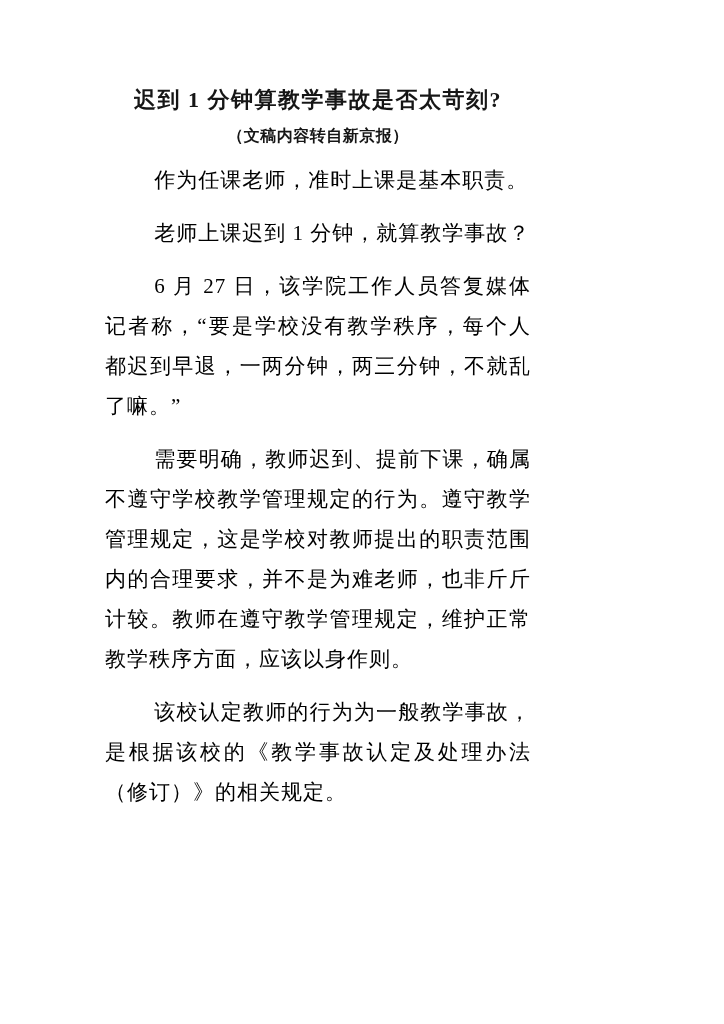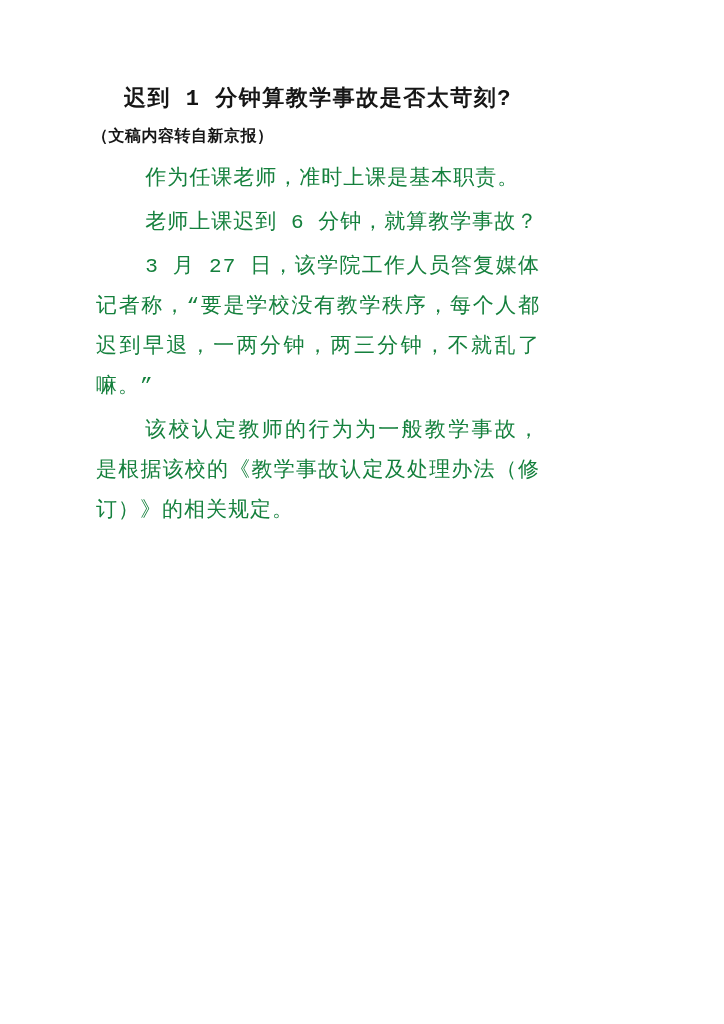--- a/index.html
+++ b/index.html
@@ -12,59 +12,60 @@
     background: #ffffff;
     overflow: hidden;
   }
   .doc-page {
     box-sizing: border-box;
     width: 648px;
     height: 1024px;
     background: #ffffff;
     padding: 84px 104px 0 92px;
     color: #1e1e1e;
-    font-family: Liberation Mono, monospace;
+    font-family: Liberation Serif, serif;
   }
   .doc-title {
     margin: 0;
     font-size: 22px;
     font-weight: bold;
     text-align: center;
     letter-spacing: 1.5px;
     line-height: 32px;
     color: #161616;
   }
   .doc-byline {
     margin-top: 10px;
     font-size: 16px;
     font-weight: bold;
-    text-align: left;
+    text-align: center;
     letter-spacing: 0.5px;
     color: #161616;
   }
   .doc-body {
     margin-top: 12px;
   }
   .doc-body p {
-    margin: 4px;
+    margin: 13px;
     font-size: 21px;
     line-height: 40px;
     text-align: justify;
     text-indent: 2.35em;
     letter-spacing: 1px;
-    color: #15803d;
+    color: #000000;
   }
 </style>
 </head>
 <body>
 
 <div class="doc-page">
   <h1 class="doc-title">迟到 1 分钟算教学事故是否太苛刻?</h1>
 
   <div class="doc-byline">（文稿内容转自新京报）</div>
 
   <div class="doc-body">
     <p>作为任课老师，准时上课是基本职责。</p>
-    <p>老师上课迟到 6 分钟，就算教学事故？</p>
-    <p>3 月 27 日，该学院工作人员答复媒体记者称，“要是学校没有教学秩序，每个人都迟到早退，一两分钟，两三分钟，不就乱了嘛。”</p>
+    <p>老师上课迟到 1 分钟，就算教学事故？</p>
+    <p>6 月 27 日，该学院工作人员答复媒体记者称，“要是学校没有教学秩序，每个人都迟到早退，一两分钟，两三分钟，不就乱了嘛。”</p>
+    <p>需要明确，教师迟到、提前下课，确属不遵守学校教学管理规定的行为。遵守教学管理规定，这是学校对教师提出的职责范围内的合理要求，并不是为难老师，也非斤斤计较。教师在遵守教学管理规定，维护正常教学秩序方面，应该以身作则。</p>
     <p>该校认定教师的行为为一般教学事故，是根据该校的《教学事故认定及处理办法（修订）》的相关规定。</p>
   </div>
 </div>
 
 </body></html>

